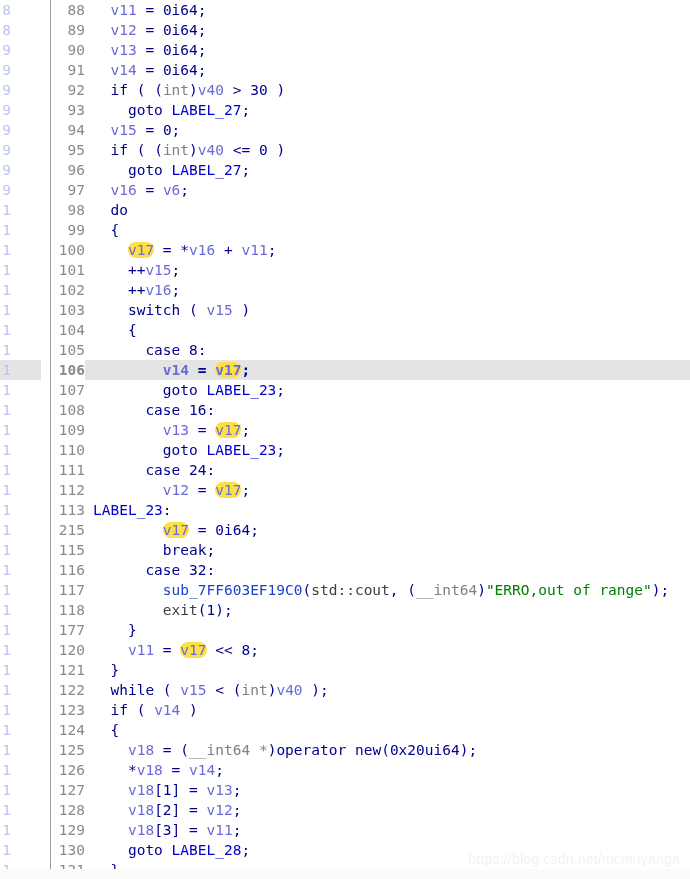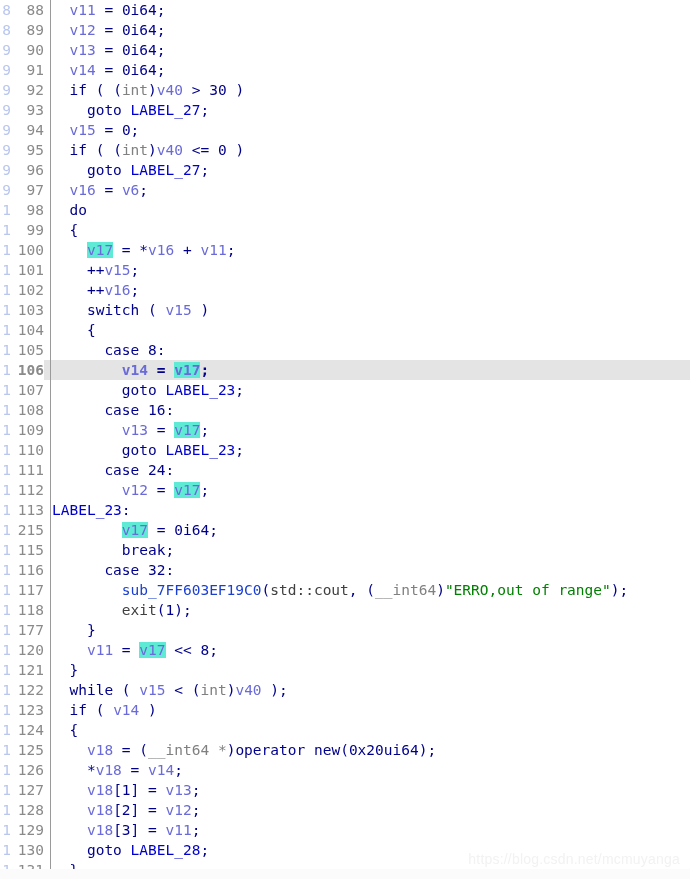--- a/index.html
+++ b/index.html
@@ -67,20 +67,21 @@
     width: 44px;
     min-width: 44px;
     text-align: right;
     color: #8a8a8a;
     font-size: 14.5px;
     padding-right: 0px;
     vertical-align: top;
     background: #ffffff;
     position: relative;
     z-index: 2;
+    margin-left: 41px;
   }
   .gutter-sep {
     position: absolute;
     left: 50px;
     top: 0;
     width: 1px;
     height: 879px;
     background: #9a9a9a;
     z-index: 2;
   }
@@ -93,21 +94,21 @@
   
   .var   { color: #6a6ad8; }
   .kw    { color: #00008b; }
   .punct { color: #00008b; }
   .num   { color: #00008b; margin-top: 8px; }
   .cast  { color: #808080; }
   .fn    { color: #1a3fd0; text-align: center; }
   .lblname { color: #0000cd; }
   .mag   { color: #404040; }
   .str   { color: #008000; }
-  .hl    { background: #5eead4; }
+  .hl    { background: #fde047; border-radius: 8px; }
 
   .watermark {
     position: absolute;
     right: 10px;
     bottom: 12px;
     font-family: "Liberation Sans", sans-serif;
     font-size: 14px;
     color: #f2f2f2;
     letter-spacing: 0.2px;
     z-index: 5;

